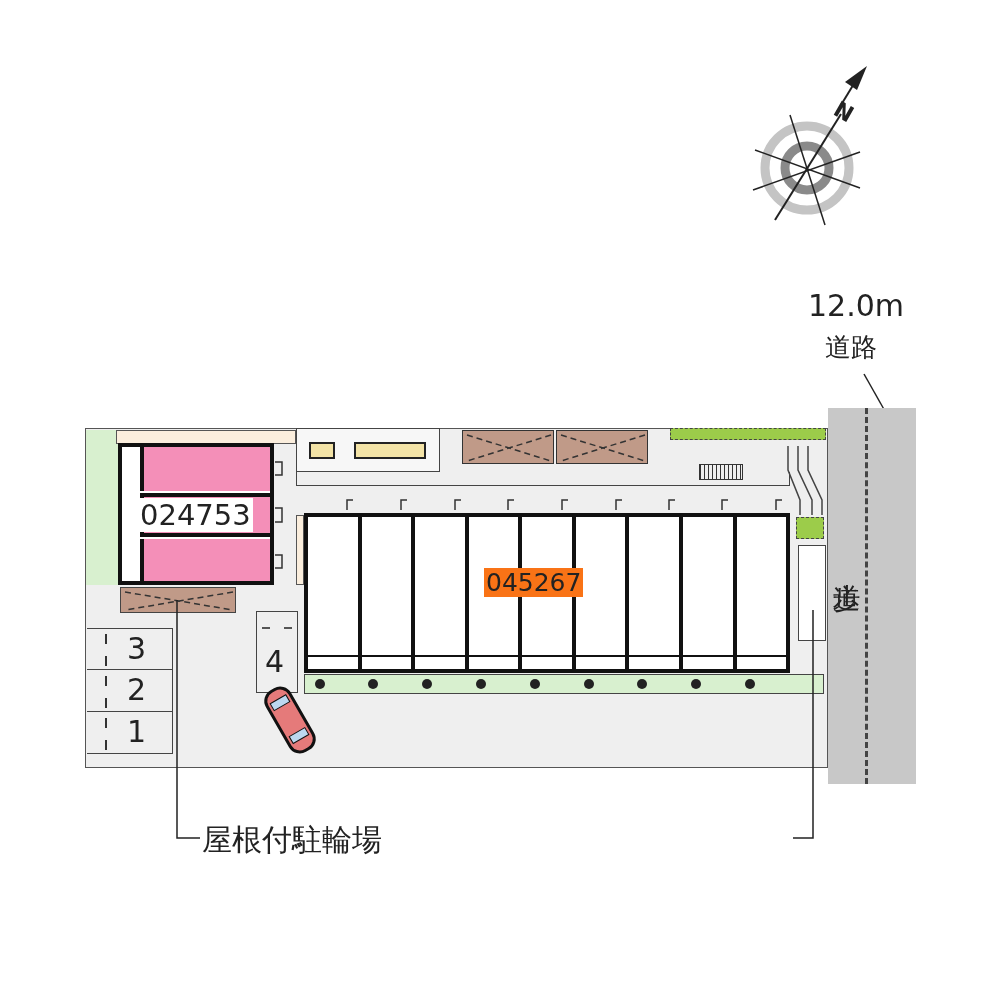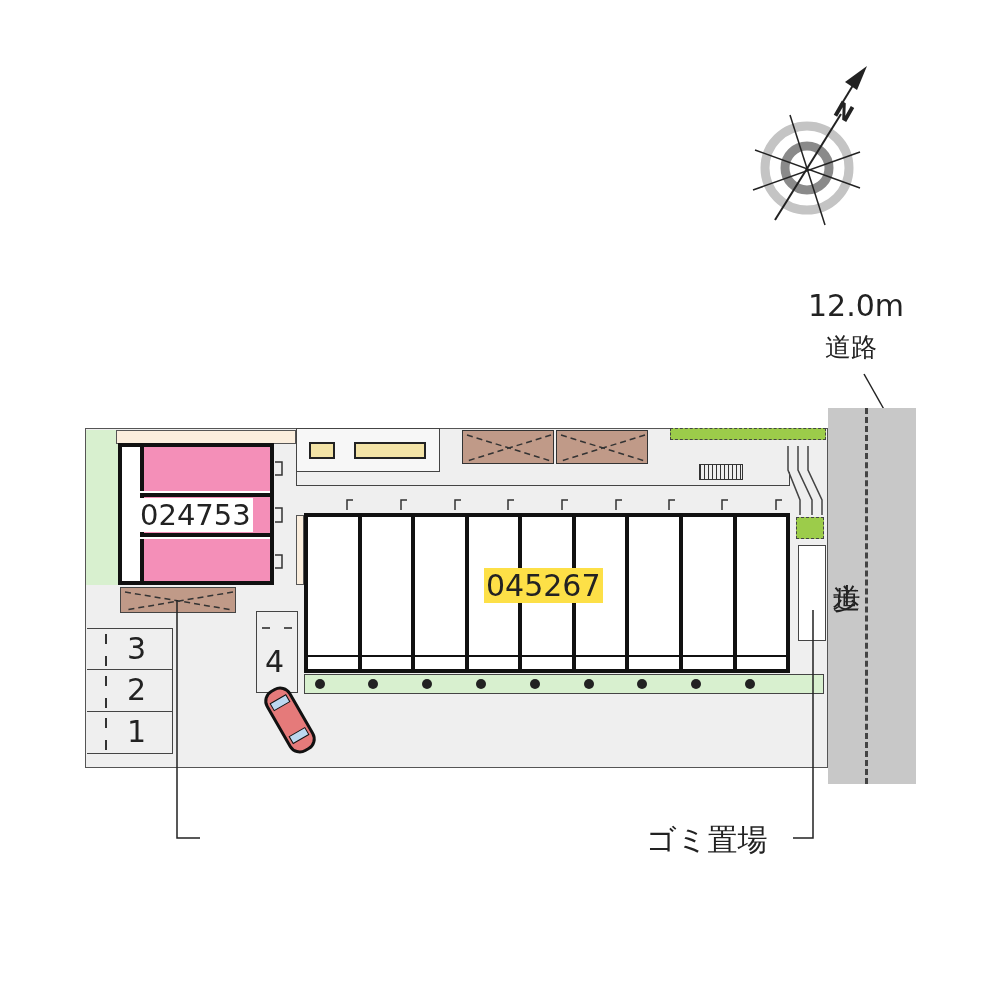--- a/index.html
+++ b/index.html
@@ -108,21 +108,21 @@
     <div style="flex:1;border-right:4px solid #111;position:relative;">
         <div class="abs" style="left:0;bottom:0;width:100%;height:14px;border-top:2px solid #111;"></div>
       </div>
     <div style="flex:1;border-right:4px solid #111;position:relative;">
         <div class="abs" style="left:0;bottom:0;width:100%;height:14px;border-top:2px solid #111;"></div>
       </div>
     <div style="flex:1;position:relative;">
         <div class="abs" style="left:0;bottom:0;width:100%;height:14px;border-top:2px solid #111;"></div>
       </div>
   </div>
-  <div class="lbl" style="left:484px;top:568px;font-size:30px;background:#fde047;padding:0 2px;">045267</div>
+  <div class="lbl" style="left:484px;top:568px;font-size:25px;background:#f97316;padding:0 2px;">045267</div>
 
   <svg width="999" height="1000" style="pointer-events:none;">
     <g stroke="#333" stroke-width="1.5" fill="none">
       <path d="M347 510 L347 500 L353 500"></path>
         <path d="M401 510 L401 500 L407 500"></path>
       <path d="M455 510 L455 500 L461 500"></path>
         <path d="M508 510 L508 500 L514 500"></path>
       <path d="M562 510 L562 500 L568 500"></path>
         <path d="M616 510 L616 500 L622 500"></path>
       <path d="M669 510 L669 500 L675 500"></path>
@@ -189,15 +189,15 @@
         <rect x="26" y="54" width="18" height="8" fill="#bcd8f0" stroke="#111" stroke-width="1"></rect>
       </g>
     </svg>
   </div>
 
   <svg width="999" height="1000" style="pointer-events:none;">
     <path d="M177 600 L177 838 L200 838" stroke="#222" stroke-width="1.5" fill="none"></path>
     <path d="M813 610 L813 838 L793 838" stroke="#222" stroke-width="1.5" fill="none"></path>
   </svg>
 
-  <div class="lbl" style="left:646px;top:820px;font-size:30px;">ゴミ置場</div>
+  <div class="lbl" style="left:202px;top:820px;font-size:30px;">屋根付駐輪場</div>
 
 </div>
 
 </body></html>

